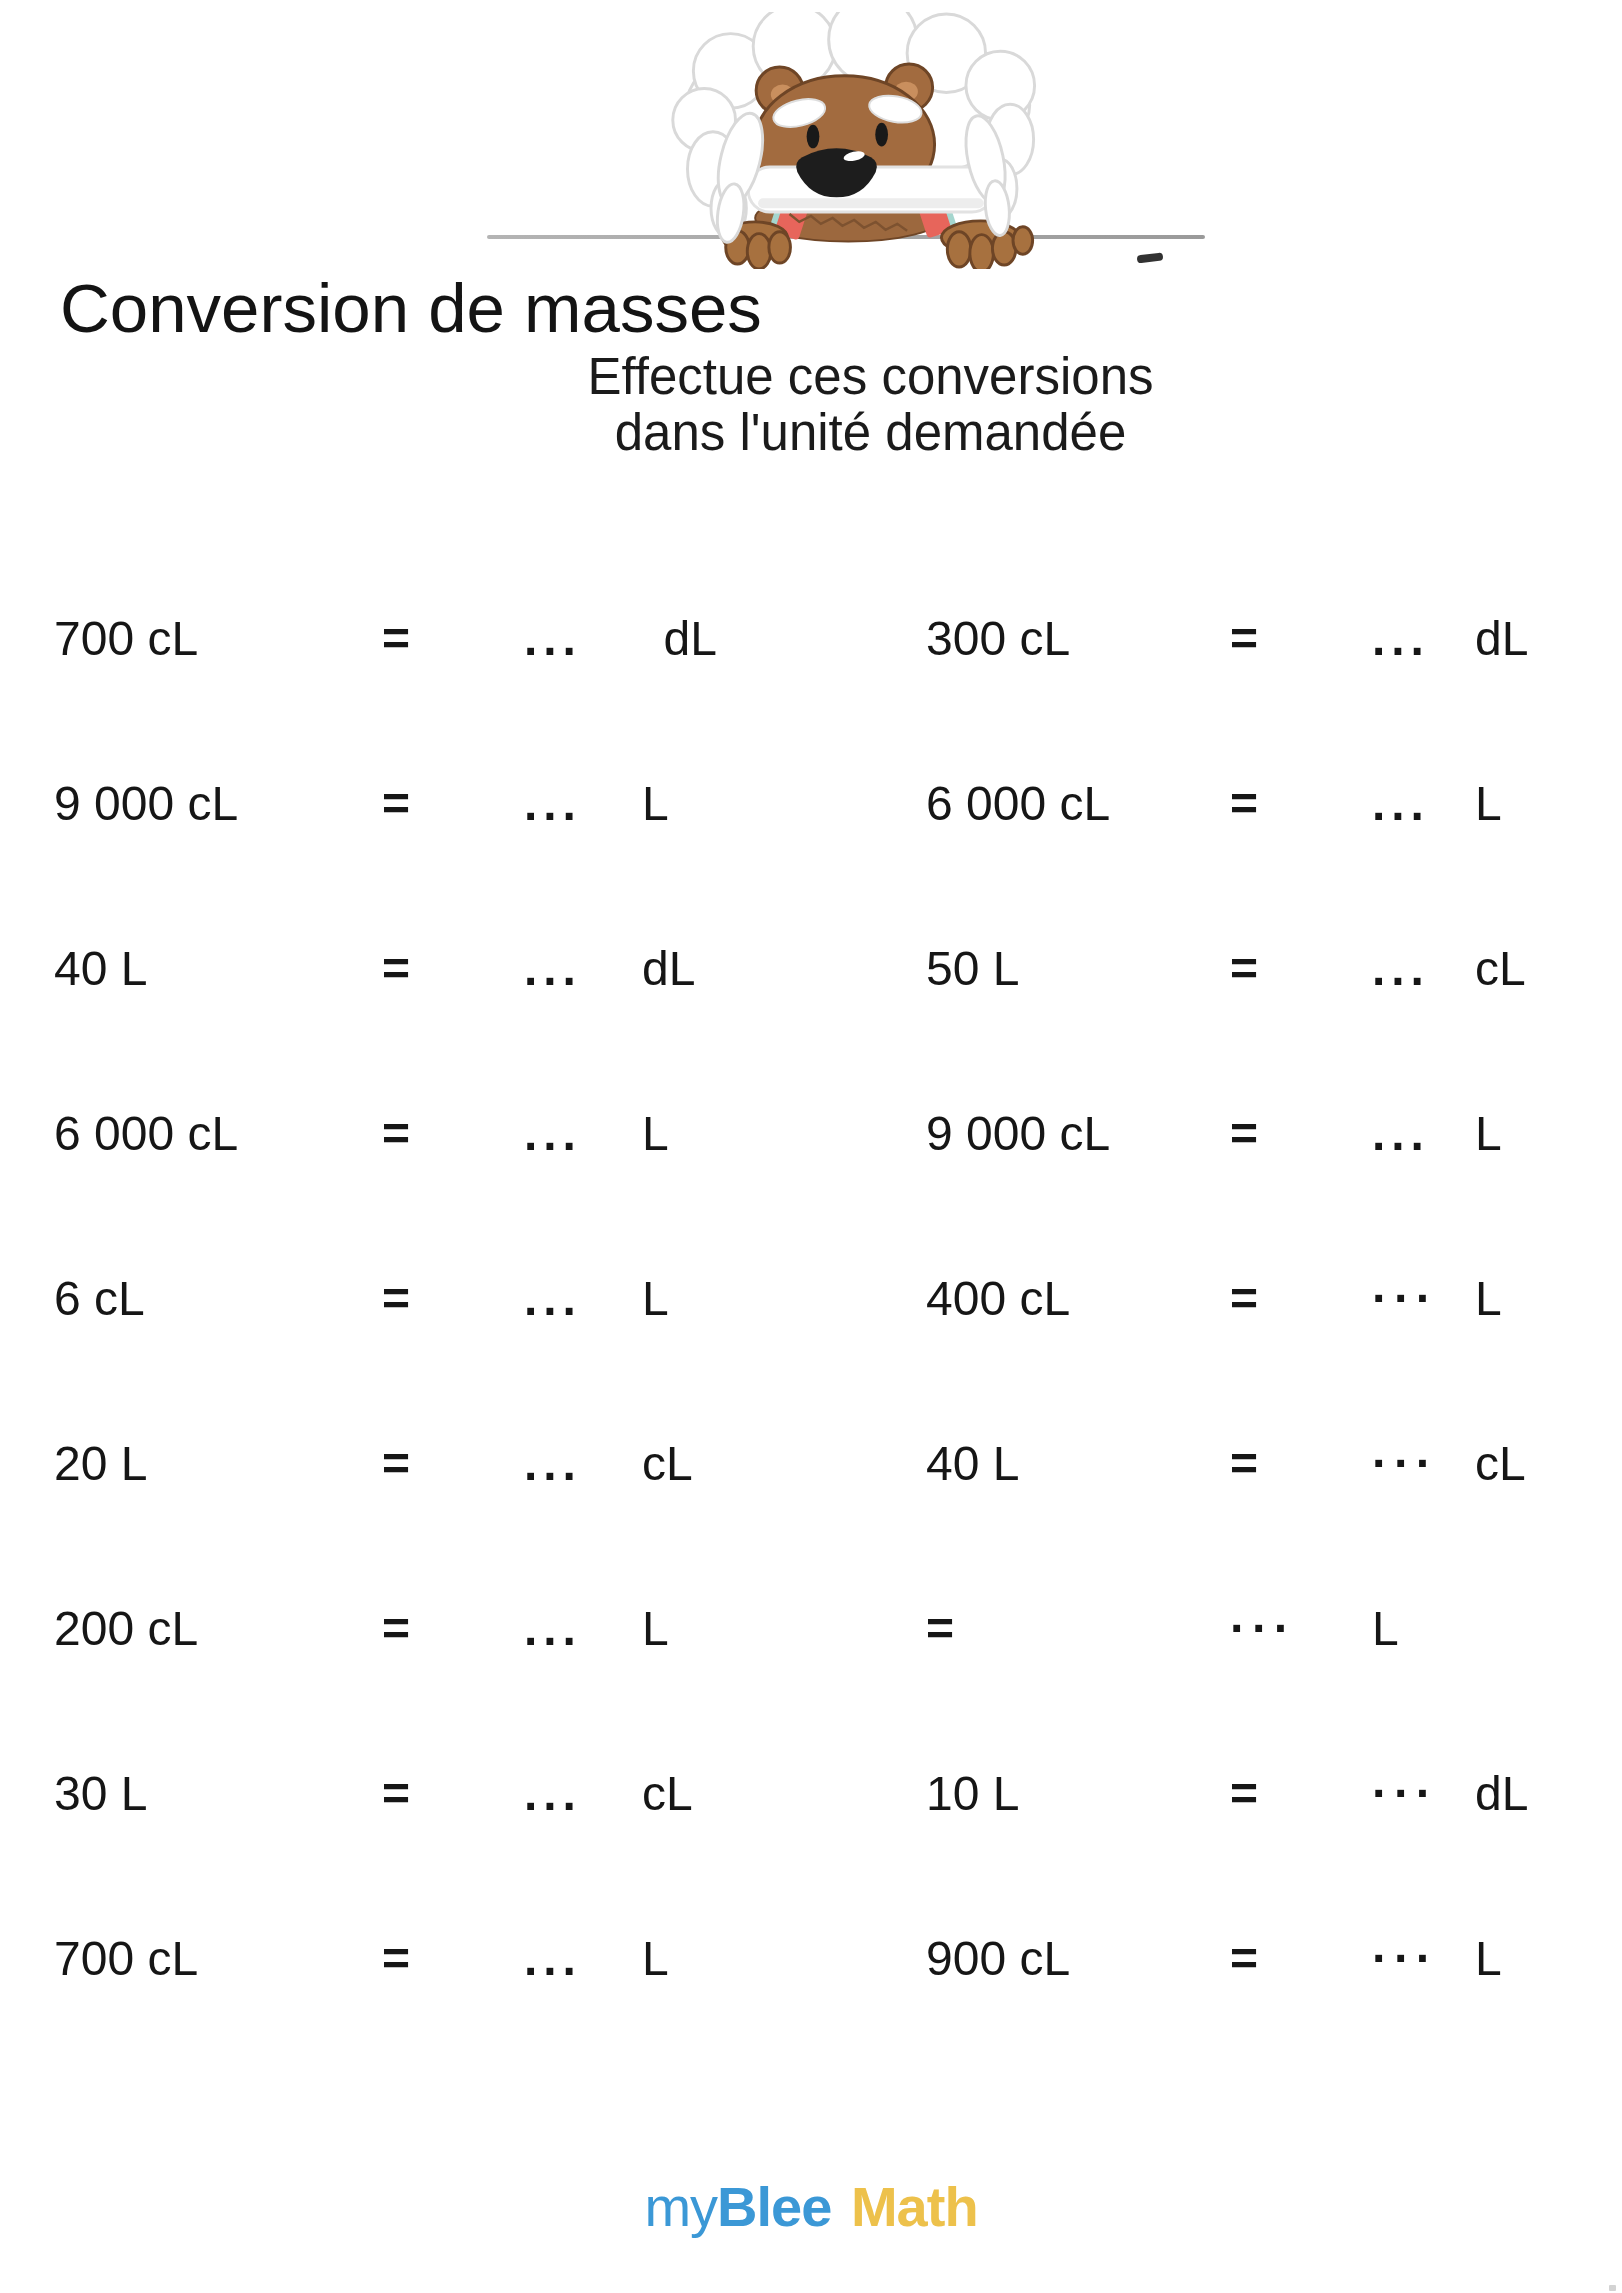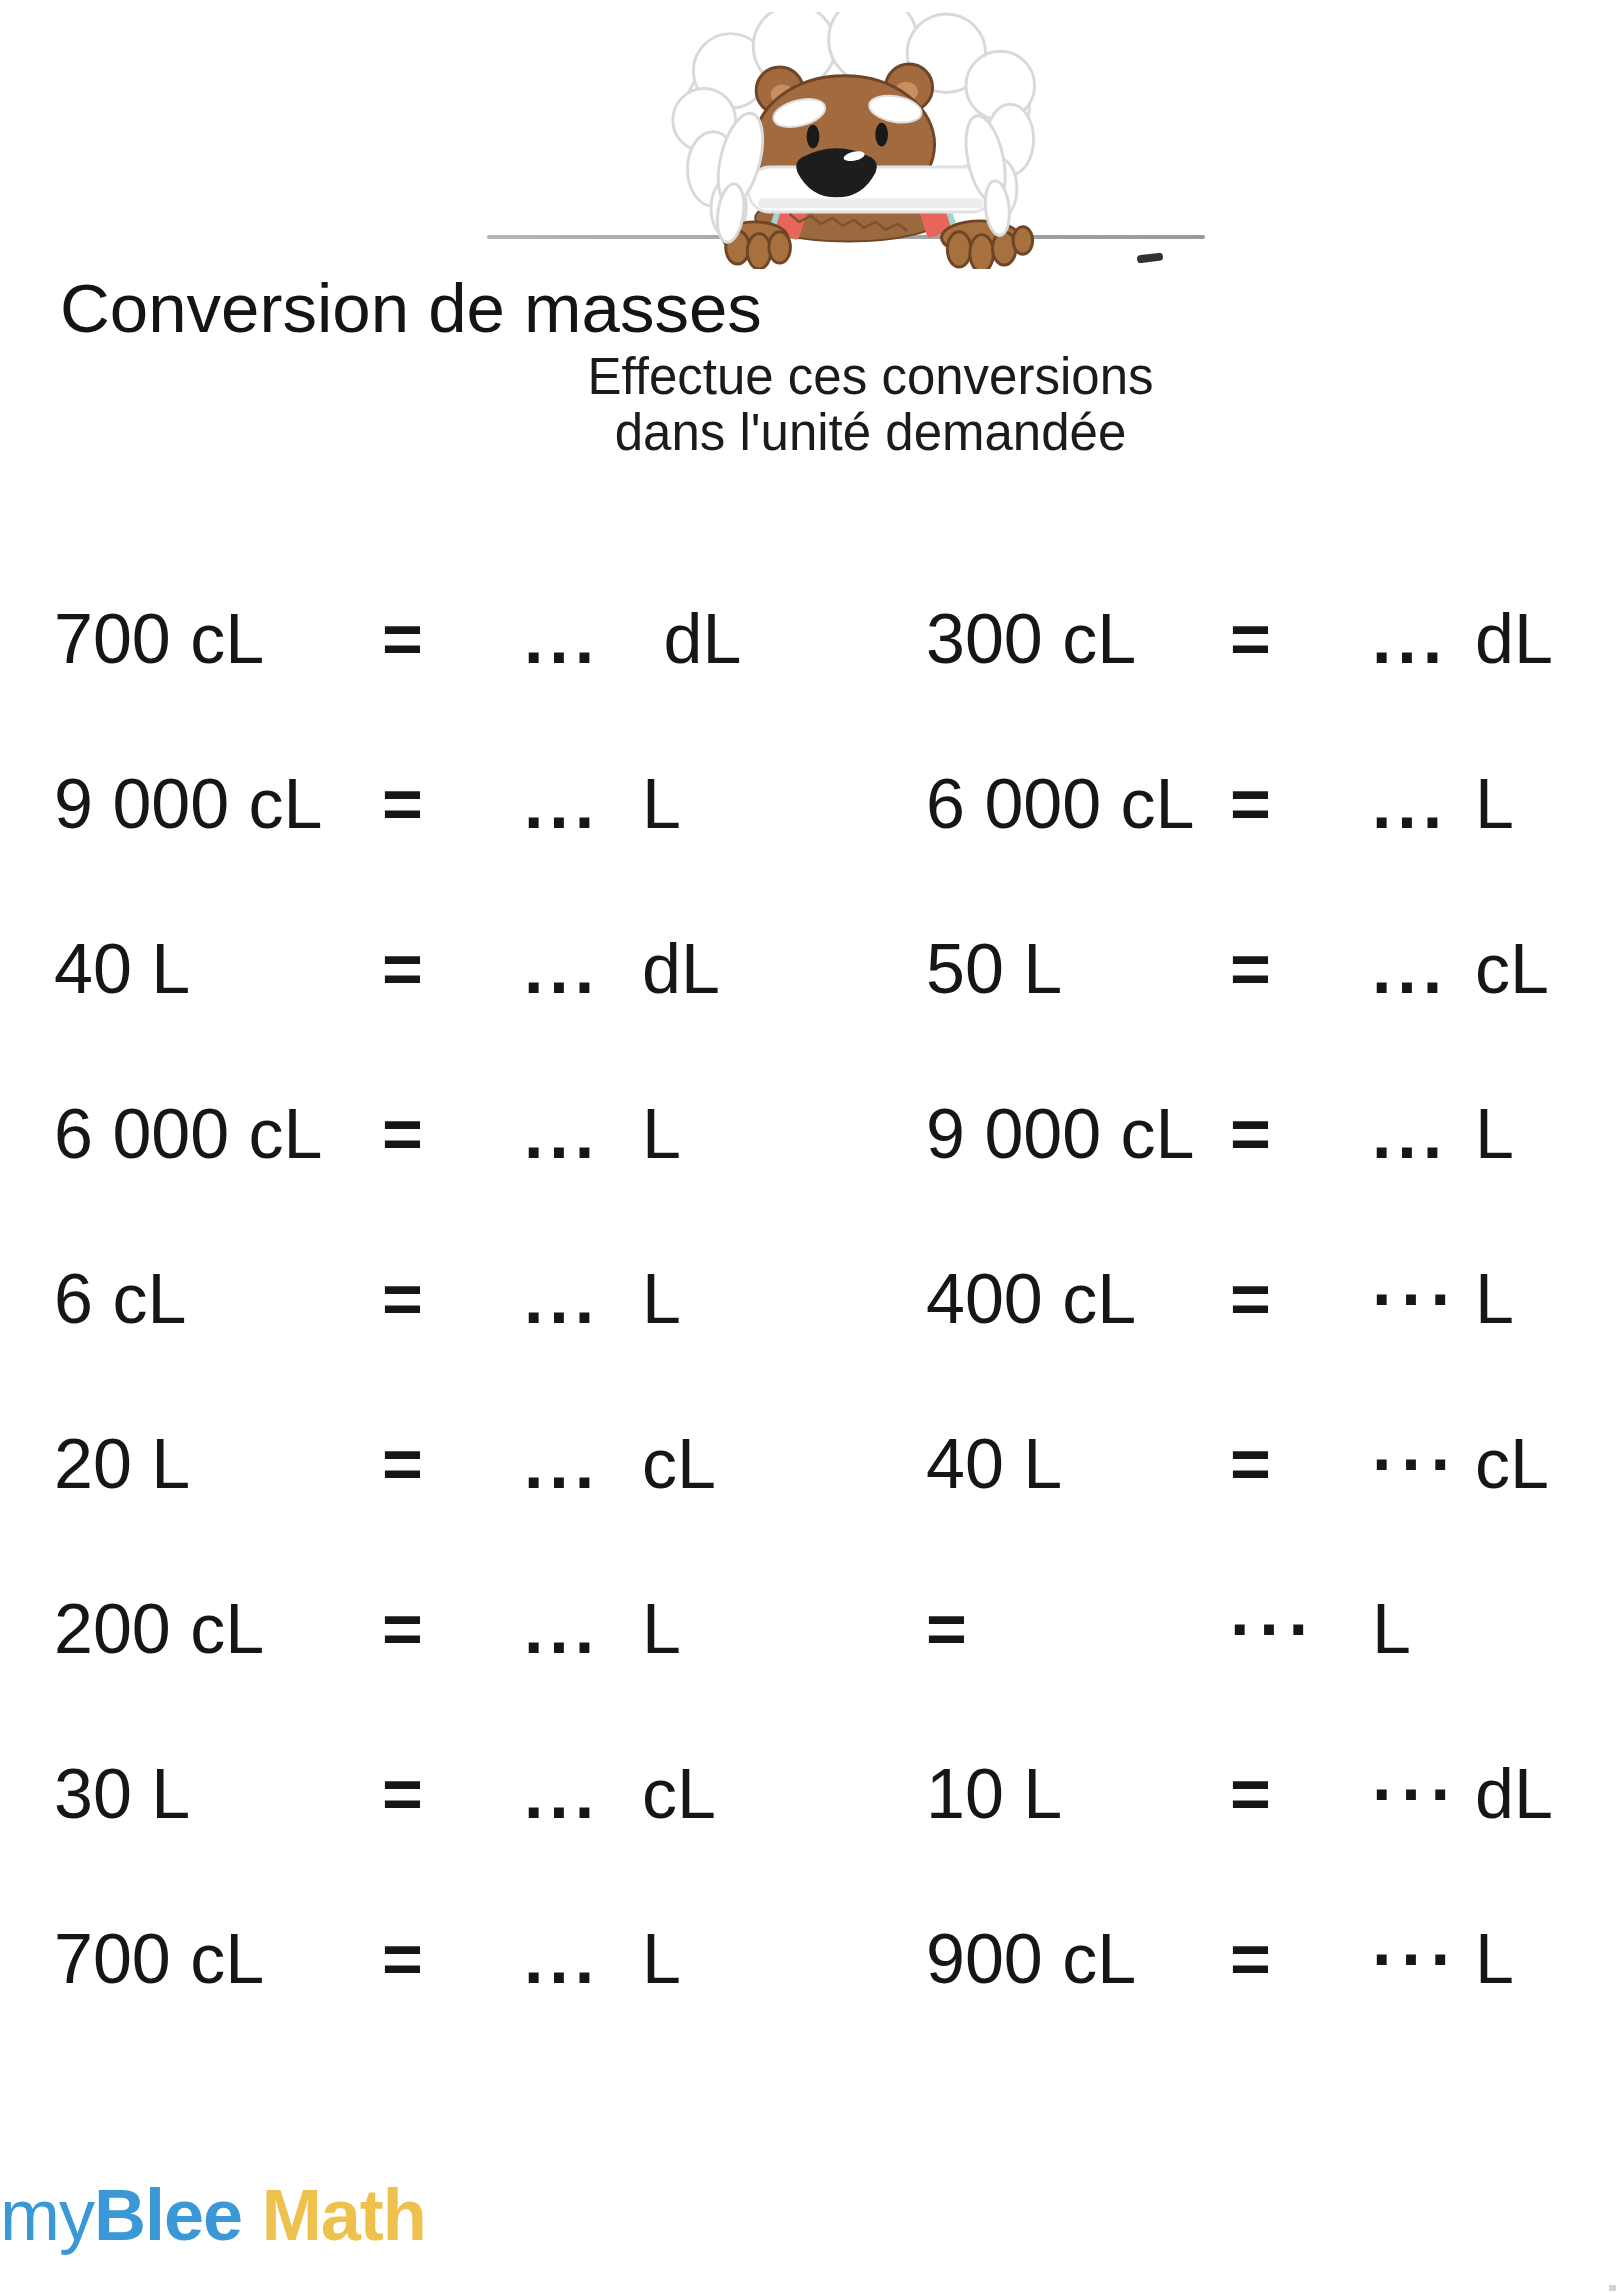--- a/index.html
+++ b/index.html
@@ -24,31 +24,31 @@
   }
   .page-subtitle{
     position:absolute;left:119px;right:0;top:349px;text-align:center;
     font-size:51px;line-height:56px;font-weight:400;color:#1b1b1b;
   }
   
   .rows{position:absolute;left:0;top:556px;width:1622px;}
   .row{
     height:165px;display:grid;align-items:center;
     grid-template-columns:328px 142px 118px 284px 304px 142px 103px auto;
-    padding-left:54px;font-size:70px;white-space:nowrap;
+    padding-left:54px;font-size:48px;white-space:nowrap;
   }
   .row .label{font-weight:400;letter-spacing:0;}
   .row .eq{font-weight:700;}
   .row .dots{font-weight:700;letter-spacing:5.9px;}
   .row .unit{font-weight:400;}
   .rows .row:first-child .unit1{padding-left:21.6px;}
   
   .logo{
-    position:absolute;left:0;right:0;top:2174px;
-    font-size:72px;font-weight:700;letter-spacing:-1px;
+    position:absolute;left:0;right:0;top:2174px;text-align:center;
+    font-size:56px;font-weight:700;letter-spacing:-1px;
   }
   .logo .logo-my{font-weight:400;}
   .logo .logo-math{margin-left:19.6px;}
   .speck{
     position:absolute;left:1609px;top:2285px;width:6.9px;height:5.9px;
     background:#b5b5b5;opacity:.6;border-radius:1px;
   }
 </style>
 </head>
 <body>

